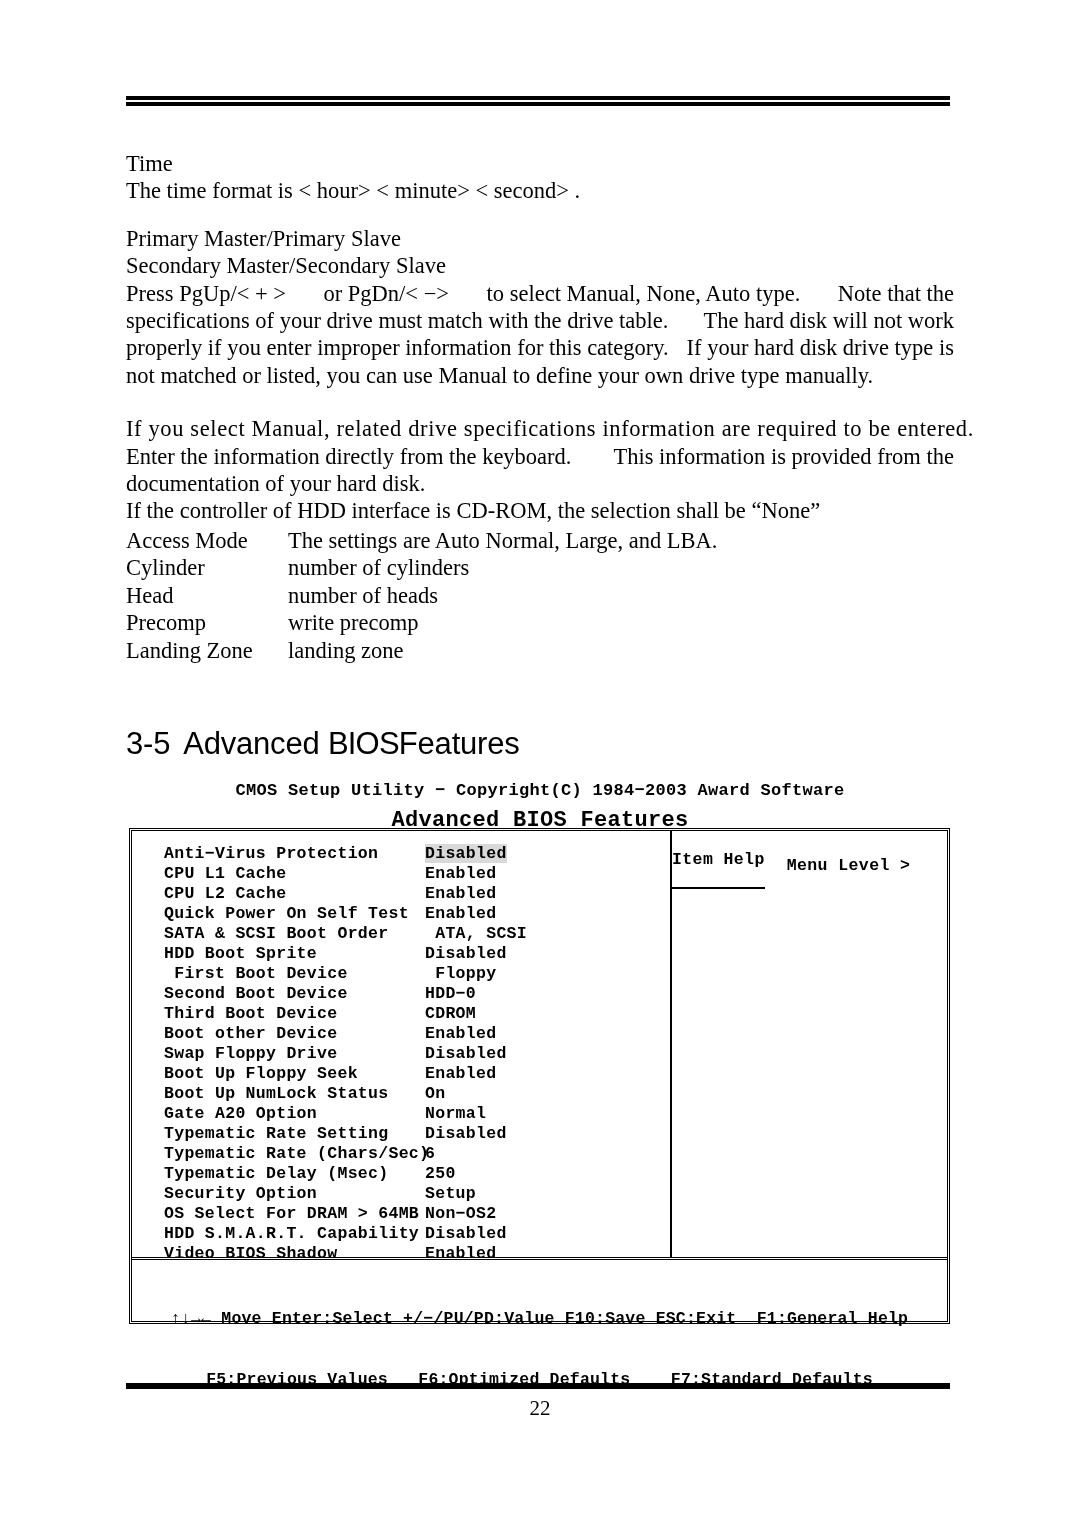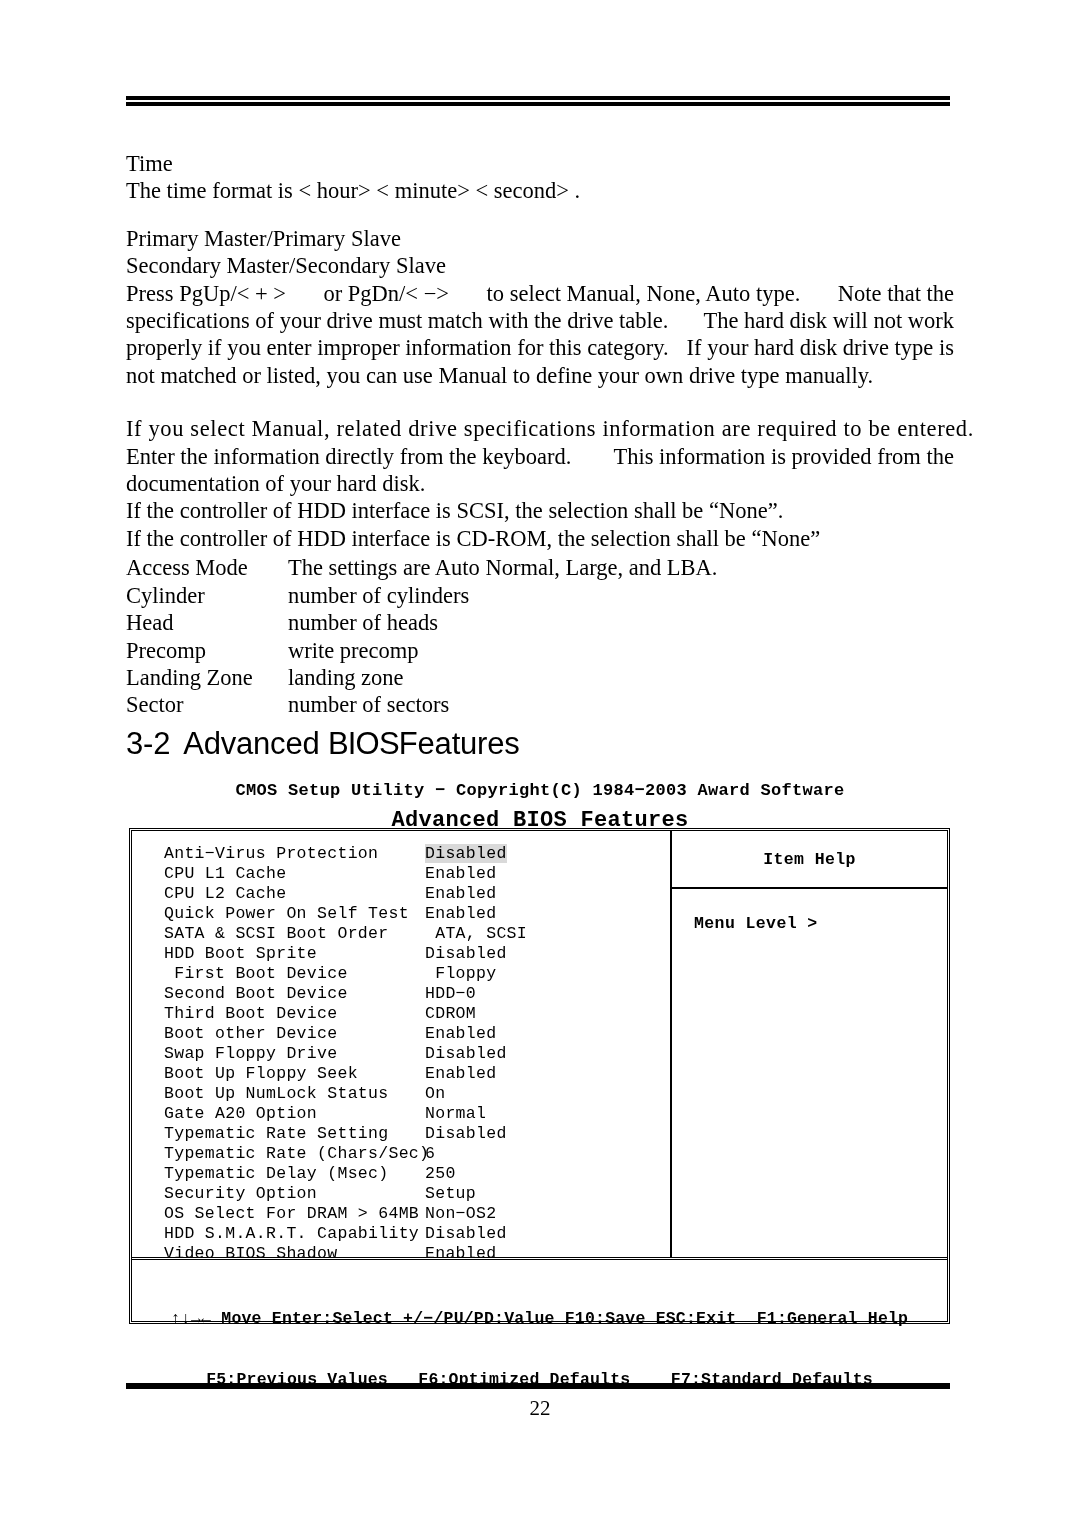--- a/index.html
+++ b/index.html
@@ -147,21 +147,21 @@
     width: 540px;
     flex: 0 0 540px;
     box-sizing: border-box;
     border-right: 2px solid #000;
     padding: 13px 0 0 0;
   }
   .bios-right {
     flex: 1 1 auto;
     box-sizing: border-box;
     display: flex;
-    flex-direction: column;
+    flex-direction: row;
   }
   .help-title {
     height: 58px;
     box-sizing: border-box;
     border-bottom: 2px solid #000;
     display: flex;
     align-items: center;
     justify-content: center;
     font-family: "Liberation Mono", "DejaVu Sans Mono", monospace;
     font-size: 16.5px;
@@ -174,21 +174,21 @@
     font-family: "Liberation Mono", "DejaVu Sans Mono", monospace;
     font-size: 16.5px;
     font-weight: bold;
     letter-spacing: 0.4px;
   }
 
   .bios-row {
     display: flex;
     font-family: "Liberation Mono", "DejaVu Sans Mono", monospace;
     font-size: 16.5px;
-    font-weight: normal;
+    font-weight: bold;
     letter-spacing: 0.3px;
     line-height: 20px;
     white-space: pre;
   }
   .bios-label {
     width: 293px;
     flex: 0 0 293px;
     padding-left: 32px;
     box-sizing: border-box;
   }
@@ -255,21 +255,20 @@
       <div class="just-line" style="letter-spacing:0.62px;">
         <span>If you select Manual, related drive specifications information are required to be entered.</span>
       </div>
       <div class="just-line">
         <span>Enter the information directly from the keyboard.</span>
         <span>This information is provided from the</span>
       </div>
       <div class="line">documentation of your hard disk.</div>
     </div>
 
-    <div class="line">If the controller of HDD interface is SCSI, the selection shall be “None”.</div>
     <div class="line">If the controller of HDD interface is CD-ROM, the selection shall be “None”</div>
 
     <div class="deflist">
       <div class="defrow">
         <span class="defterm">Access Mode</span>
         <span class="defdesc">The settings are Auto Normal, Large, and LBA.</span>
       </div>
       <div class="defrow">
         <span class="defterm">Cylinder</span>
         <span class="defdesc">number of cylinders</span>
@@ -279,30 +278,26 @@
         <span class="defdesc">number of heads</span>
       </div>
       <div class="defrow">
         <span class="defterm">Precomp</span>
         <span class="defdesc">write precomp</span>
       </div>
       <div class="defrow">
         <span class="defterm">Landing Zone</span>
         <span class="defdesc">landing zone</span>
       </div>
-      <div class="defrow">
-        <span class="defterm">Sector</span>
-        <span class="defdesc">number of sectors</span>
-      </div>
     </div>
 
   </div>
 
   <div class="section-heading">
-    <span class="num">3-2</span><span>Advanced</span>&nbsp;<span class="bios">BIOS</span><span>Features</span>
+    <span class="num">3-5</span><span>Advanced</span>&nbsp;<span class="bios">BIOS</span><span>Features</span>
   </div>
 
   <div class="bios-title-1">CMOS Setup Utility − Copyright(C) 1984−2003 Award Software</div>
   <div class="bios-title-2">Advanced BIOS Features</div>
 
   <div class="bios-box">
     <div class="bios-main">
 
       <div class="bios-left" id="bios-item-list">
 

